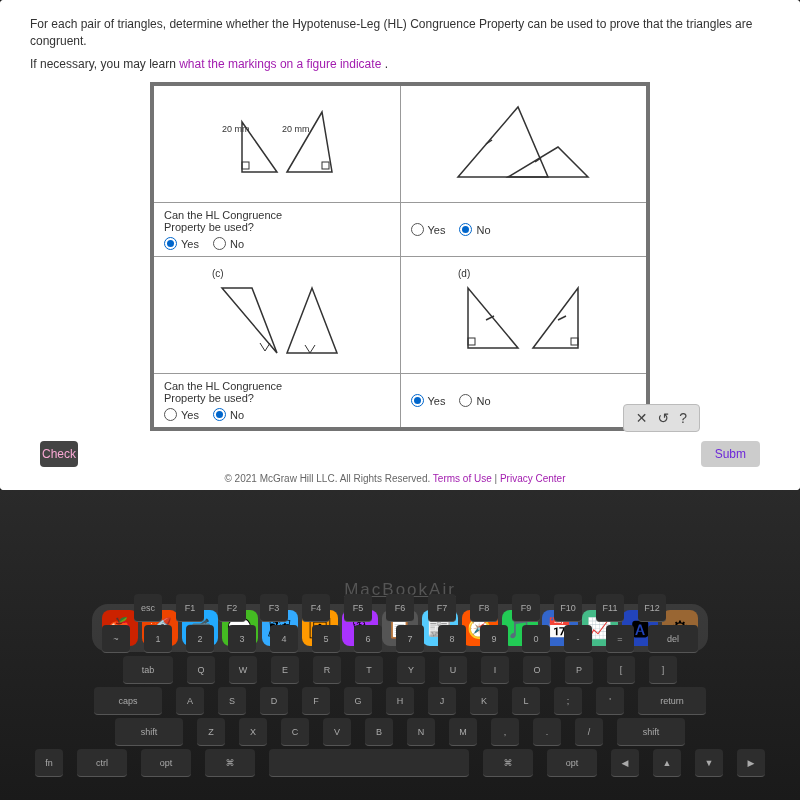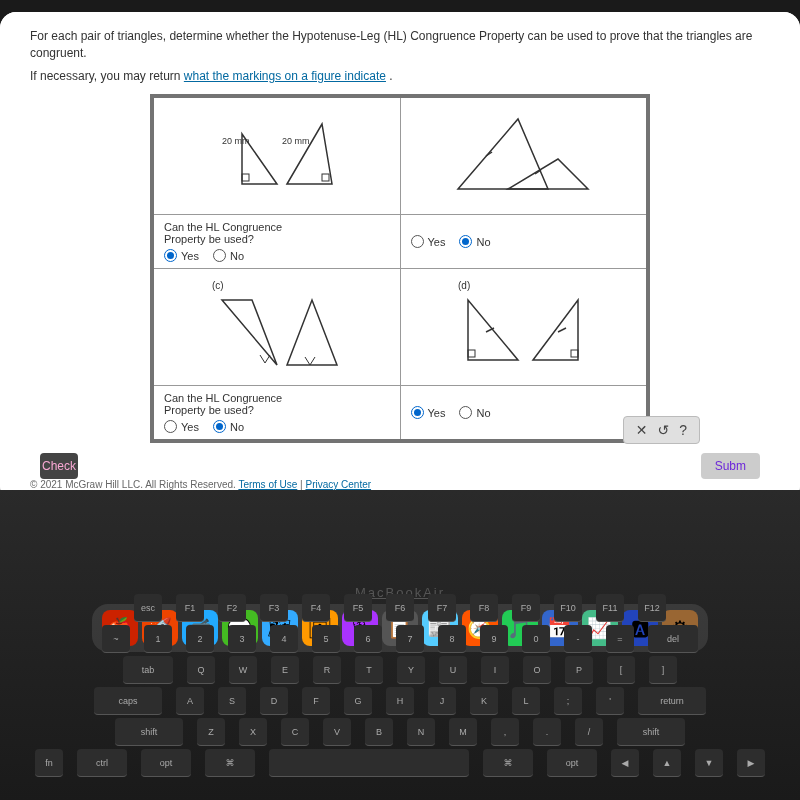--- a/index.html
+++ b/index.html
@@ -9,46 +9,45 @@
       width: 800px;
       height: 800px;
       overflow: hidden;
       font-family: Arial, sans-serif;
       position: relative;
     }
 
     
     .screen {
       position: absolute;
-      top: 12px;
+      top: 0;
       left: 0;
       width: 800px;
       height: 490px;
       background: #f0f0f0;
-      border-radius: 16px;
+      border-radius: 4px;
       overflow: hidden;
     }
 
     .browser-content {
       background: #ffffff;
       padding: 16px 30px;
       height: 100%;
       overflow: hidden;
     }
 
     .instruction-text {
       font-size: 12px;
       color: #333;
       margin-bottom: 6px;
       line-height: 1.4;
     }
 
     .link-text {
-      color: #0369a1;
-      text-decoration: underline;
+      color: #a21caf;
       cursor: pointer;
     }
 
     
     .grid-table {
       border: 4px solid #737373;
       border-collapse: collapse;
       width: 500px;
       margin: 10px auto;
     }
@@ -166,21 +165,21 @@
       height: 310px;
       background: linear-gradient(180deg, #2a2a2a 0%, #1a1a1a 100%);
     }
 
     .macbook-label {
       position: absolute;
       bottom: 200px;
       left: 50%;
       transform: translateX(-50%);
       color: #555;
-      font-size: 13px;
+      font-size: 17px;
       letter-spacing: 2px;
       text-decoration: underline;
     }
 
     
     .dock {
       position: absolute;
       bottom: 148px;
       left: 0;
       width: 800px;
@@ -243,21 +242,21 @@
       font-family: Arial, sans-serif;
     }
   </style>
 </head>
 <body>
 
 <div class="screen">
   <div class="browser-content">
     <p class="instruction-text">For each pair of triangles, determine whether the Hypotenuse-Leg (HL) Congruence Property can be used to prove that the triangles are congruent.</p>
     <p class="instruction-text">
-      <span>If necessary, you may return </span>
+      <span>If necessary, you may learn </span>
       <span class="link-text">what the markings on a figure indicate</span>
       <span>.</span>
     </p>
 
     <table class="grid-table">
 
       <tbody>
           <tr>
         <td class="figure-cell">
           <svg width="150" height="100" viewBox="0 0 150 100">
@@ -387,21 +386,21 @@
       <span>✕</span>
       <span>↺</span>
       <span>?</span>
     </div>
 
     <div class="bottom-bar">
       <button class="check-btn">Check</button>
       <button class="submit-btn">Subm</button>
     </div>
 
-    <div style="font-size:10px; color:#666; text-align:left; padding-right:10px; ">
+    <div style="font-size:10px; color:#666; text-align:center; padding-right:10px; margin-top:6px;">
       <span>© 2021 McGraw Hill LLC. All Rights Reserved.</span>
       <span class="link-text">Terms of Use</span>
       <span> | </span>
       <span class="link-text">Privacy Center</span>
     </div>
   </div>
 </div>
 
 <div class="macbook-bottom">
   <div class="macbook-label">MacBookAir</div>

